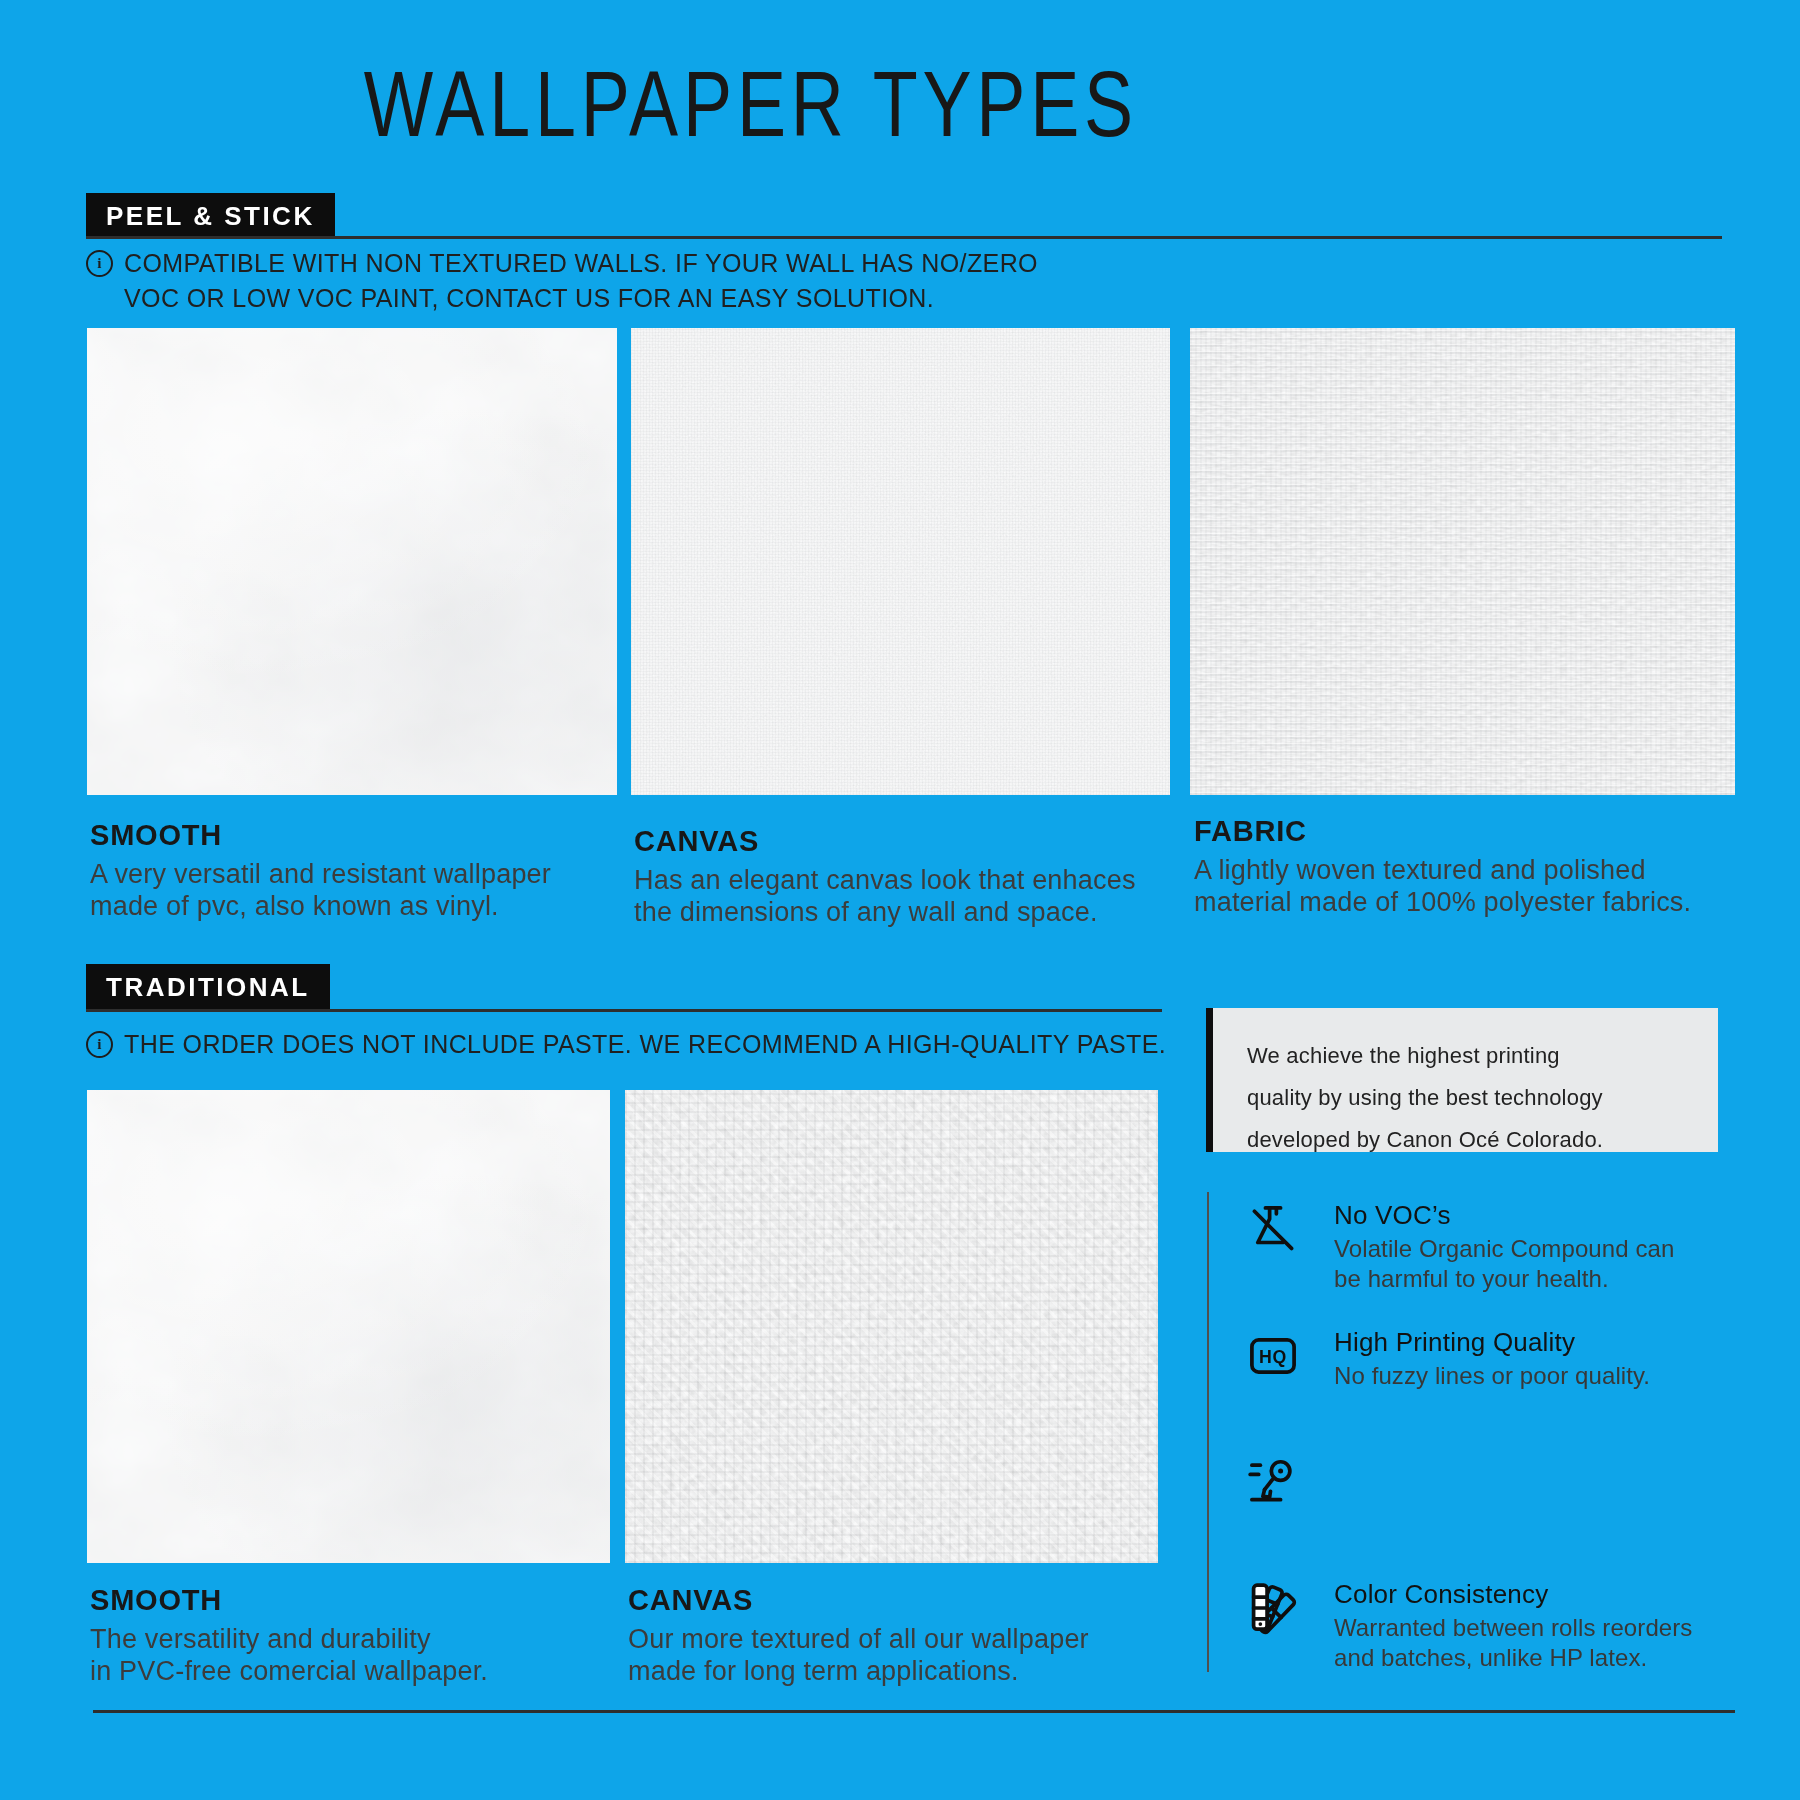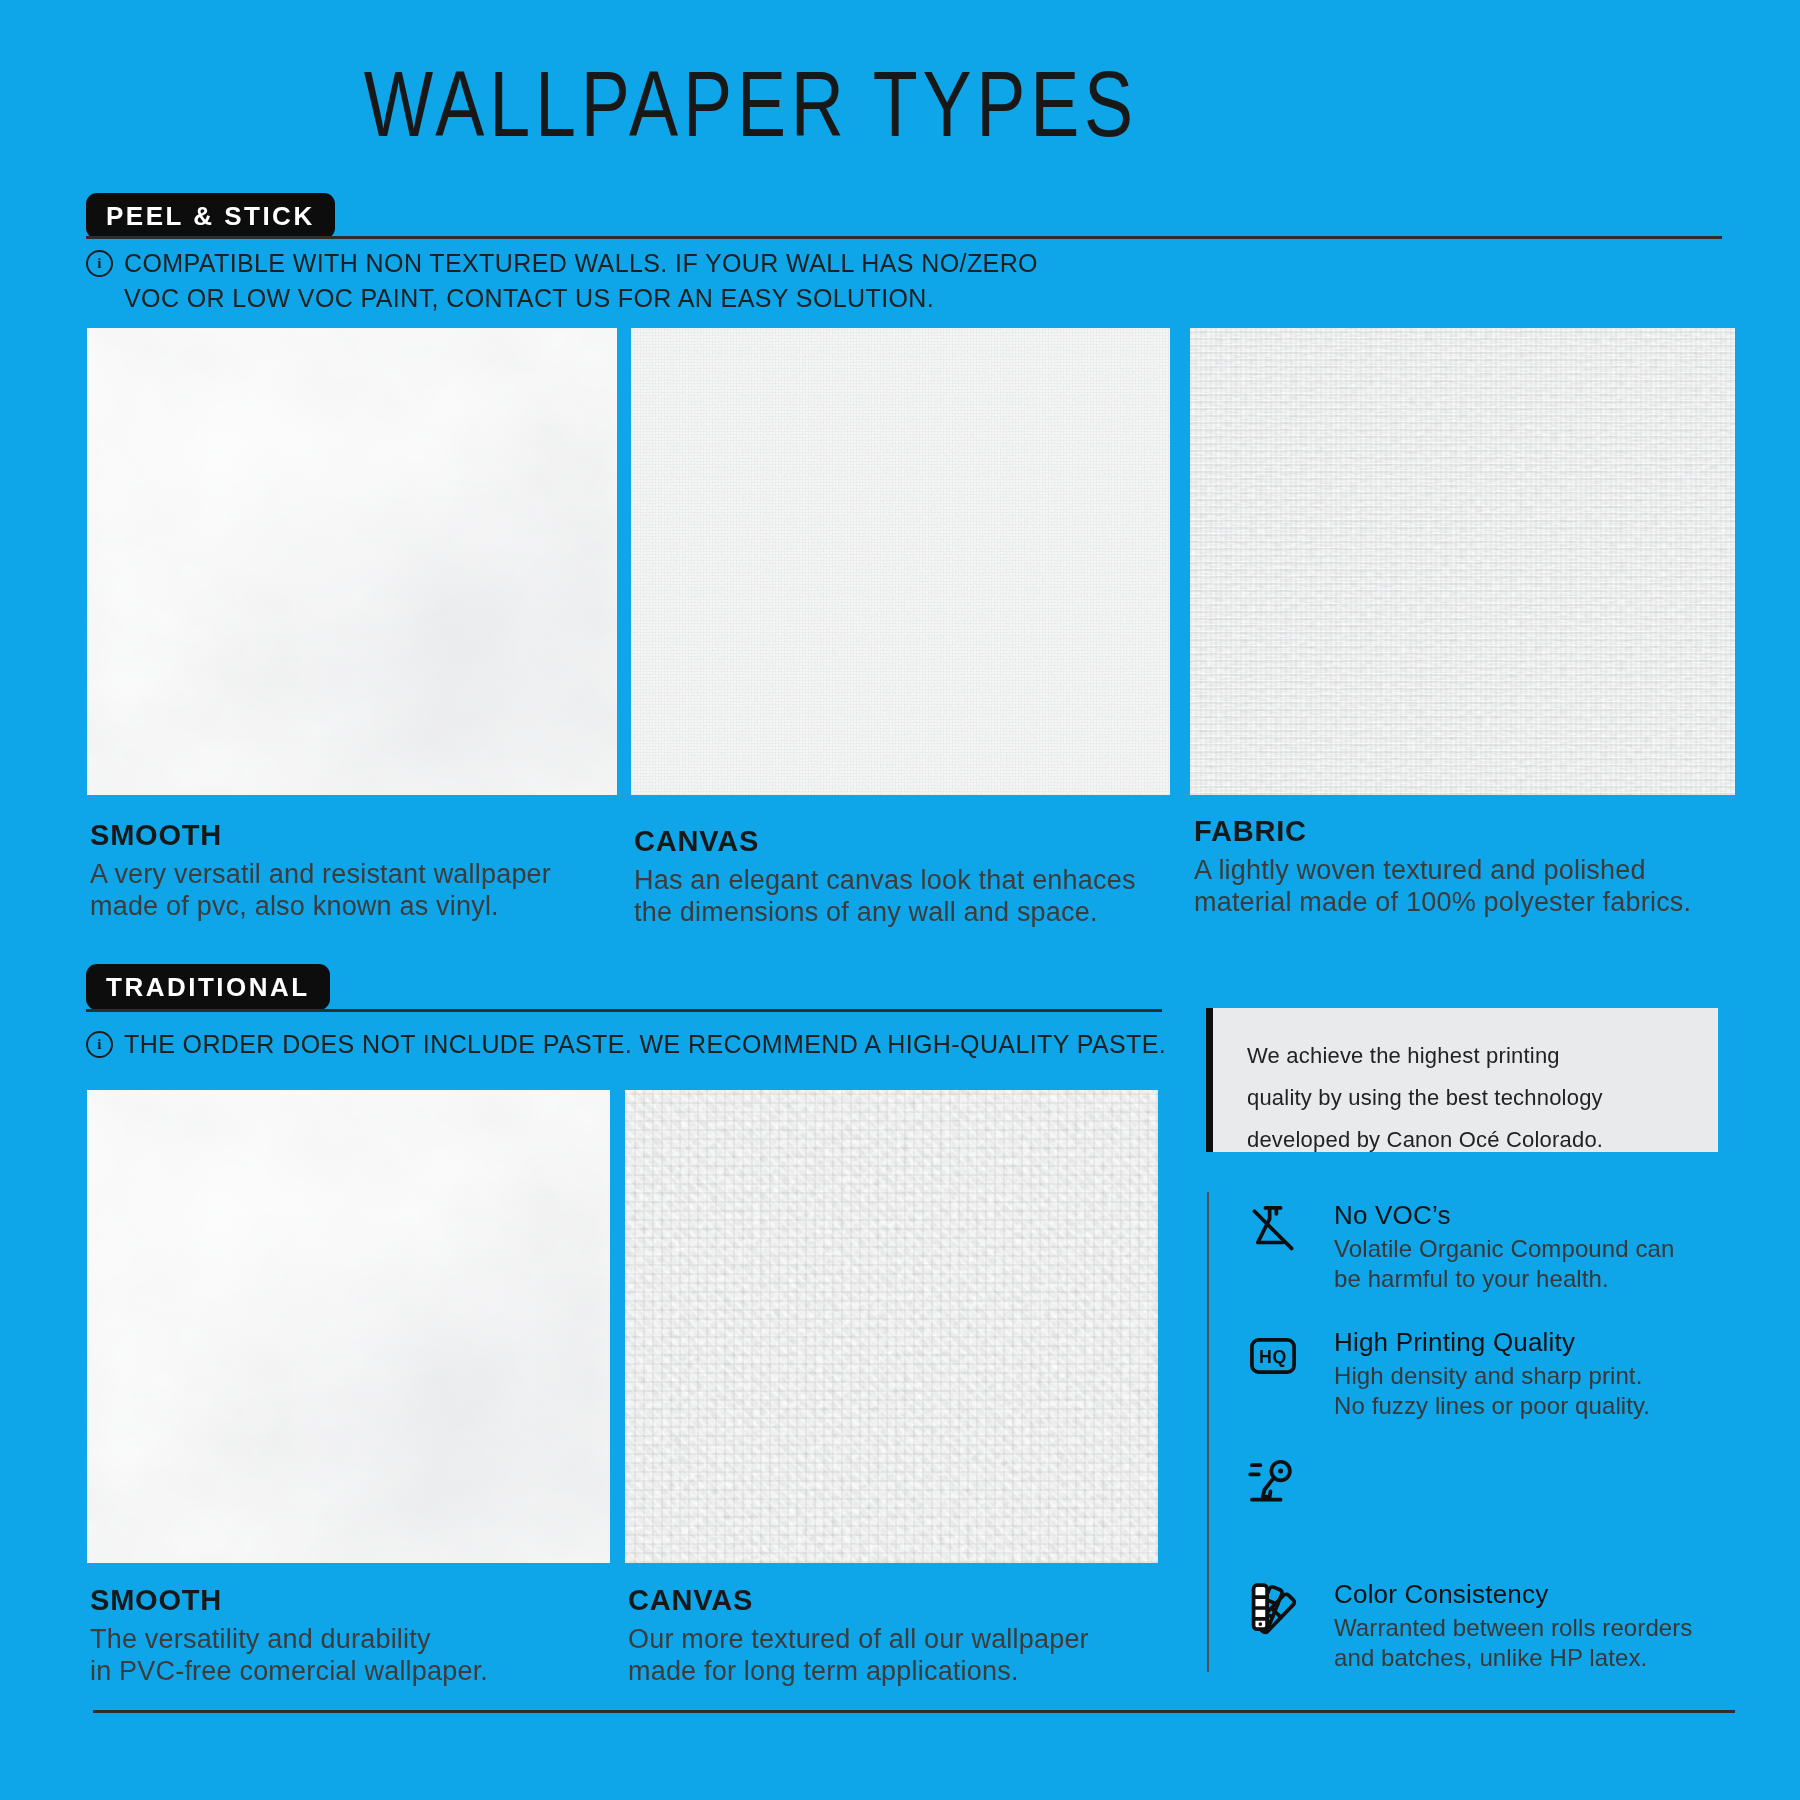--- a/index.html
+++ b/index.html
@@ -6,21 +6,21 @@
   #canvas{position:relative;width:1800px;height:1800px;background:#0ea5e9;overflow:hidden;
           font-family:"Liberation Sans",sans-serif;color:#1c1c1c;}
 
   
   .title{position:absolute;top:56px;left:0;width:1502px;text-align:center;
          font-size:92px;font-weight:400;letter-spacing:6px;color:#181818;line-height:1.05;white-space:nowrap;}
   .title span{display:inline-block;transform:scaleX(0.80);transform-origin:center;}
 
   
   .label-box{position:absolute;background:#0d0d0d;color:#ffffff;height:46px;line-height:47px;
-             padding:0 20px;font-size:26px;font-weight:700;letter-spacing:2.5px;white-space:nowrap;border-radius:11px;}
+             padding:0 20px;font-size:26px;font-weight:700;letter-spacing:2.5px;white-space:nowrap;}
   .rule{position:absolute;height:3px;background:#2e2e2e;}
 
   
   .note{position:absolute;display:flex;gap:11px;align-items:flex-start;
         font-size:25px;font-weight:500;letter-spacing:0.4px;color:#202020;}
   .info-i{flex:0 0 auto;width:23px;height:23px;margin-top:1px;border:2.5px solid #1d1d1d;border-radius:50%;
           display:inline-flex;align-items:center;justify-content:center;
           font:700 15px/1 "Liberation Serif",serif;color:#1d1d1d;}
   .note-lines span{display:block;}
   .note-lines span + span{margin-top:6px;}
@@ -239,21 +239,20 @@
     </div>
   </div>
 
   <svg class="feature-icon" style="left:1246px;top:1329px;" viewBox="0 0 64 64">
     <rect class="st" x="7" y="13" width="50" height="38" rx="8"></rect>
     <text x="32" y="40.5" text-anchor="middle" font-family="'Liberation Sans',sans-serif" font-size="21" font-weight="700" letter-spacing="1" fill="#0f0f0f">HQ</text>
   </svg>
   <div class="feature-text" style="left:1334px;top:1327px;">
     <div class="feature-title">High Printing Quality</div>
     <div class="feature-desc">
-      <span>High density and sharp print.</span>
       <span>No fuzzy lines or poor quality.</span>
     </div>
   </div>
 
   <svg class="feature-icon" style="left:1246px;top:1455px;" viewBox="0 0 64 64">
     <circle class="st" cx="41" cy="19" r="11"></circle>
     <circle cx="41" cy="19" r="3" fill="#0f0f0f"></circle>
     <path class="st" d="M33 27 L22 41"></path>
     <path class="st" d="M22 41 l-2 8 8 1 1-7"></path>
     <path class="st" d="M7 12 h10"></path>

